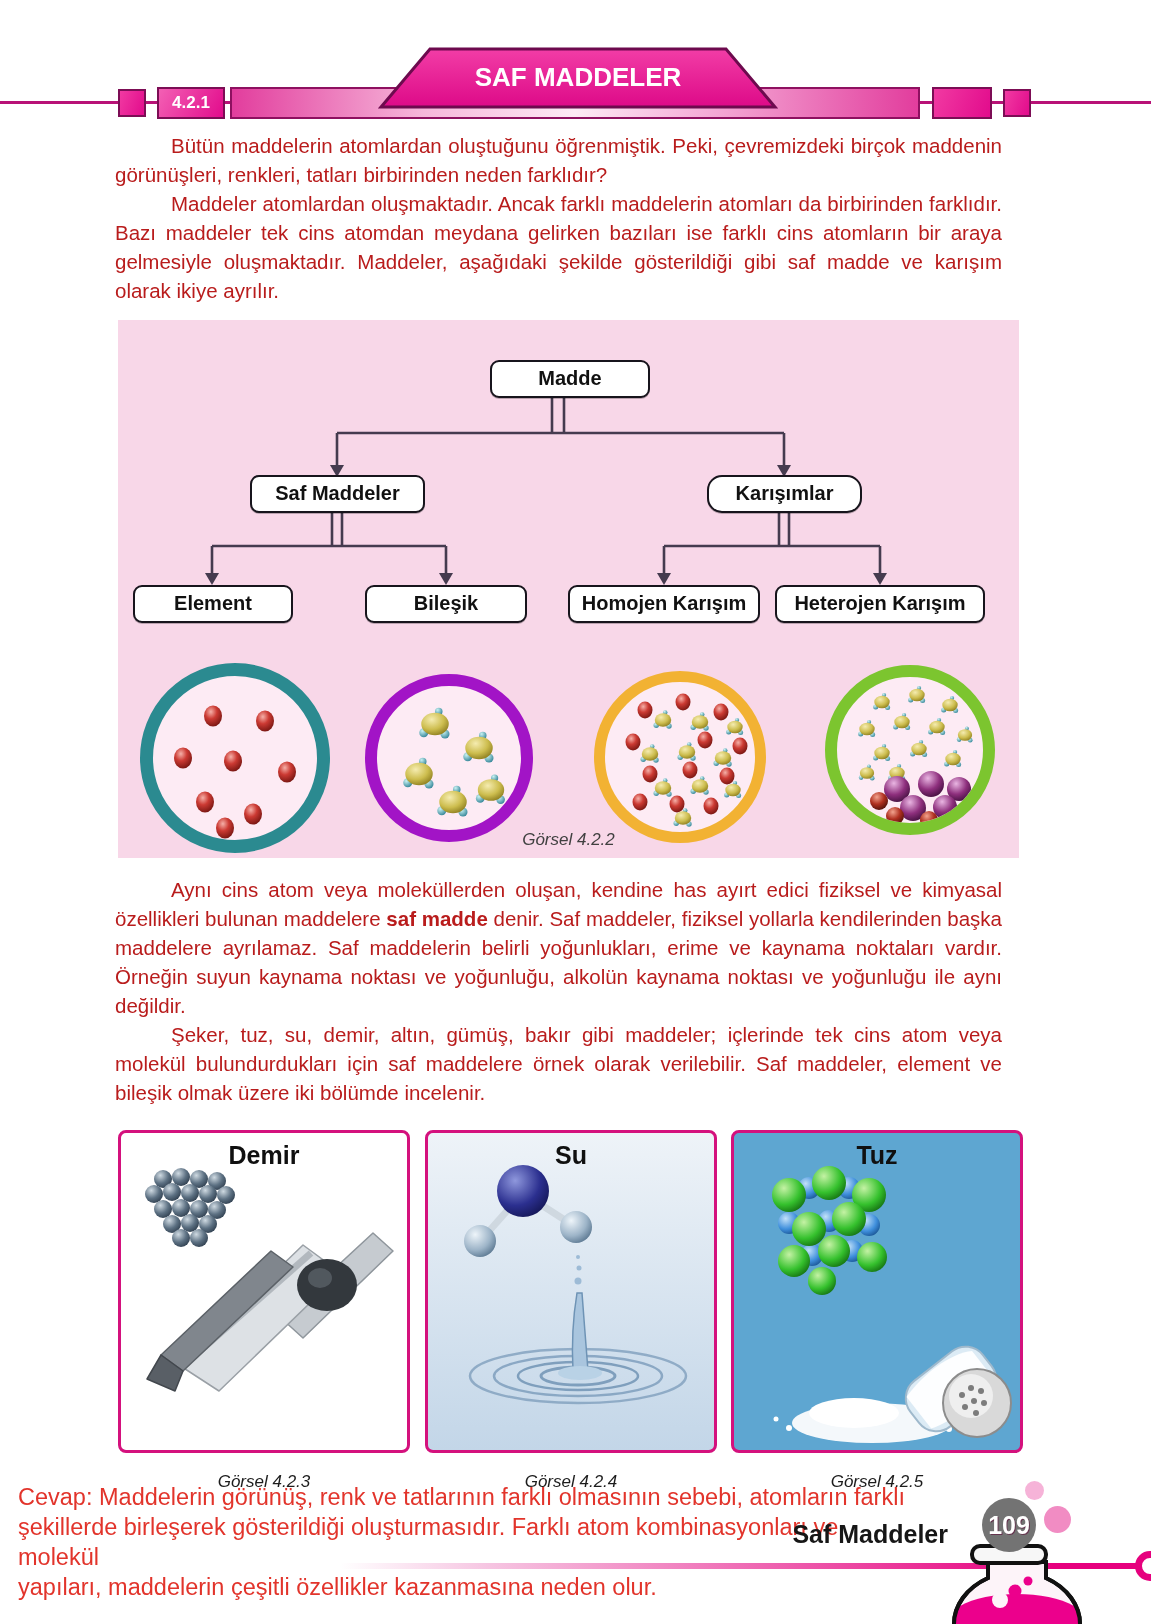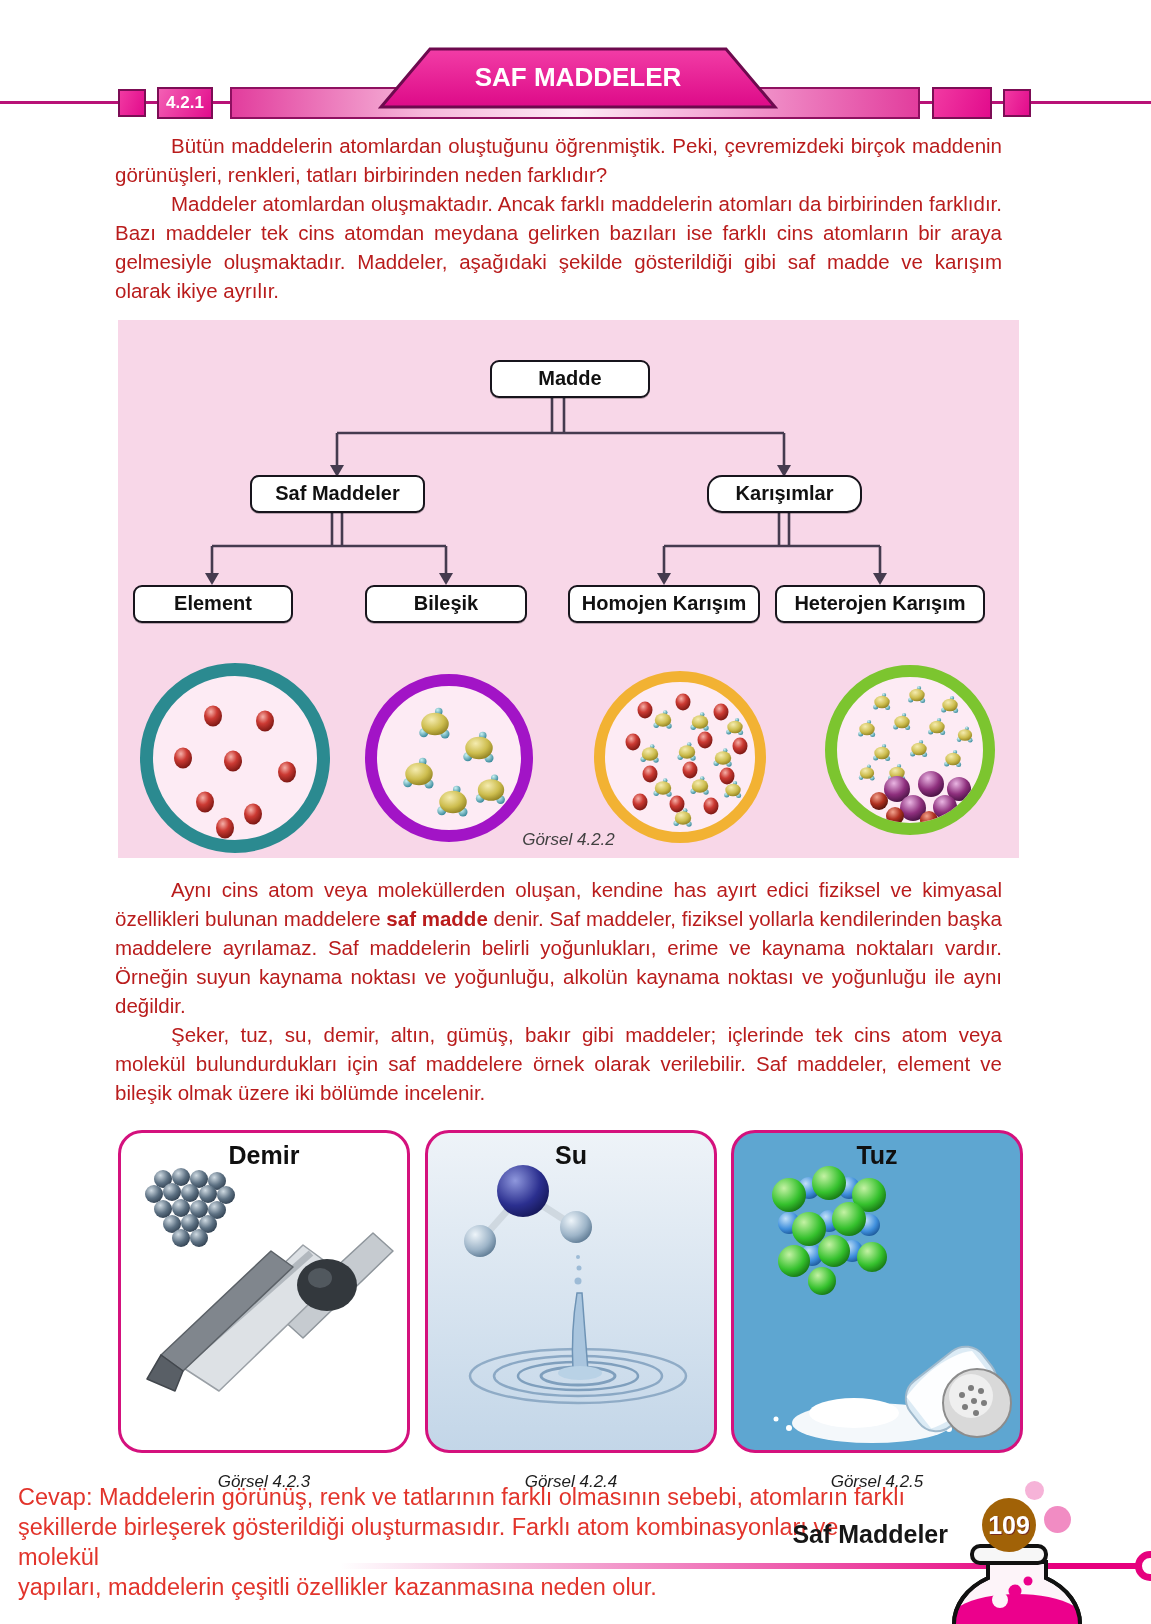--- a/index.html
+++ b/index.html
@@ -7,59 +7,59 @@
   #page {
     position:relative; width:1151px; height:1624px; margin:0 auto;
     background:#ffffff; overflow:hidden;
   }
   
   .hline { position:absolute; top:101px; left:0; width:1151px; height:3px; background:#b81277; }
   .hsq   { position:absolute; background:linear-gradient(110deg,#f13aa2,#e20b8c); border:2px solid #7c0d55; }
   .hbar  { position:absolute; top:87px; left:230px; width:690px; height:32px;
            background:linear-gradient(to right,#e23d9d,#f6b7da 28%,#fdeaf5 50%,#f3a3d2 72%,#e23d9d);
            border:2px solid #8e1060; }
-  .hnum  { position:absolute; top:87px; left:157px; width:56px; height:32px;
+  .hnum  { position:absolute; top:87px; left:157px; width:68px; height:32px;
            background:linear-gradient(120deg,#f360b4,#e20b8c); border:2px solid #7c0d55;
            color:#fff; font-weight:bold; font-size:17px; text-align:center; line-height:28px; }
   .htrap { position:absolute; top:46px; left:378px; width:400px; height:64px; }
   .htitle{ position:absolute; top:62px; left:378px; width:400px; text-align:center;
            color:#fff; font-weight:bold; font-size:26px; letter-spacing:0px; }
   
   .tblock { position:absolute; left:115px; width:887px; color:#b91c1c;
             font-size:20.5px; line-height:29px; text-align:justify; }
   .tblock p { text-indent:56px; }
   
   #panel { position:absolute; left:118px; top:320px; width:901px; height:538px; background:#f8d7e8; }
   .node { position:absolute; height:38px; background:#ffffff; border:2.5px solid #17141c;
           border-radius:9px; text-align:center; font-weight:bold; font-size:20px;
           line-height:33px; color:#111; box-shadow:0 1px 0 rgba(0,0,0,.25); }
   .ringc { position:absolute; border-radius:50%; background:#fdebf4; overflow:hidden; }
   .ringc svg { position:absolute; left:0; top:0; }
   .dcap { position:absolute; left:0; top:510px; width:901px; text-align:center;
           font-style:italic; font-size:17px; color:#404040; }
   
   .card { position:absolute; top:1130px; width:292px; height:323px; border:3.5px solid #d4117d;
-          border-radius:24px; overflow:hidden;text-decoration:underline; }
+          border-radius:8px; overflow:hidden;text-decoration:underline; }
   .card .ttl { position:absolute; top:8px; left:0; width:100%; text-align:center;
                font-weight:bold; font-size:25px; color:#101010; z-index:2; }
   .ccap { position:absolute; top:1472px; width:292px; text-align:center;
           font-style:italic; font-size:17px; color:#1c1c1c; }
   
   #answer { position:absolute; left:18px; top:1482px; width:900px; z-index:3;
             color:#e2342b; font-size:23.5px; line-height:30px; }
   
   #footer-label { position:absolute; left:740px; top:1520px; width:208px; text-align:right;
                   font-weight:bold; font-size:25px; color:#161616; z-index:4; }
   #footer-line { position:absolute; left:340px; top:1563px; width:811px; height:6px; z-index:1;
                  background:linear-gradient(to right, rgba(246,198,226,0), #f6c6e2 18%, #e6007e 88%); }
   #footer-ring { position:absolute; right:-14px; top:1551px; width:30px; height:30px; z-index:2;
                  border:7px solid #e6007e; border-radius:50%; background:#fff; }
   #flask { position:absolute; left:942px; top:1534px; width:150px; height:90px; z-index:3; }
   #page-badge { position:absolute; left:982px; top:1498px; width:54px; height:54px; z-index:4;
-                background:#a16207; border-radius:50%; color:#fff; font-weight:bold;
+                background:#737373; border-radius:50%; color:#fff; font-weight:bold;
                 font-size:25px; text-align:center; line-height:54px;
                 text-shadow:1px 1px 0 rgba(90,0,50,.55); }
   .bubble { position:absolute; border-radius:50%; z-index:2; }
 </style>
 </head>
 <body>
 
 <div id="page">
 
   <svg width="0" height="0" style="position:absolute">

